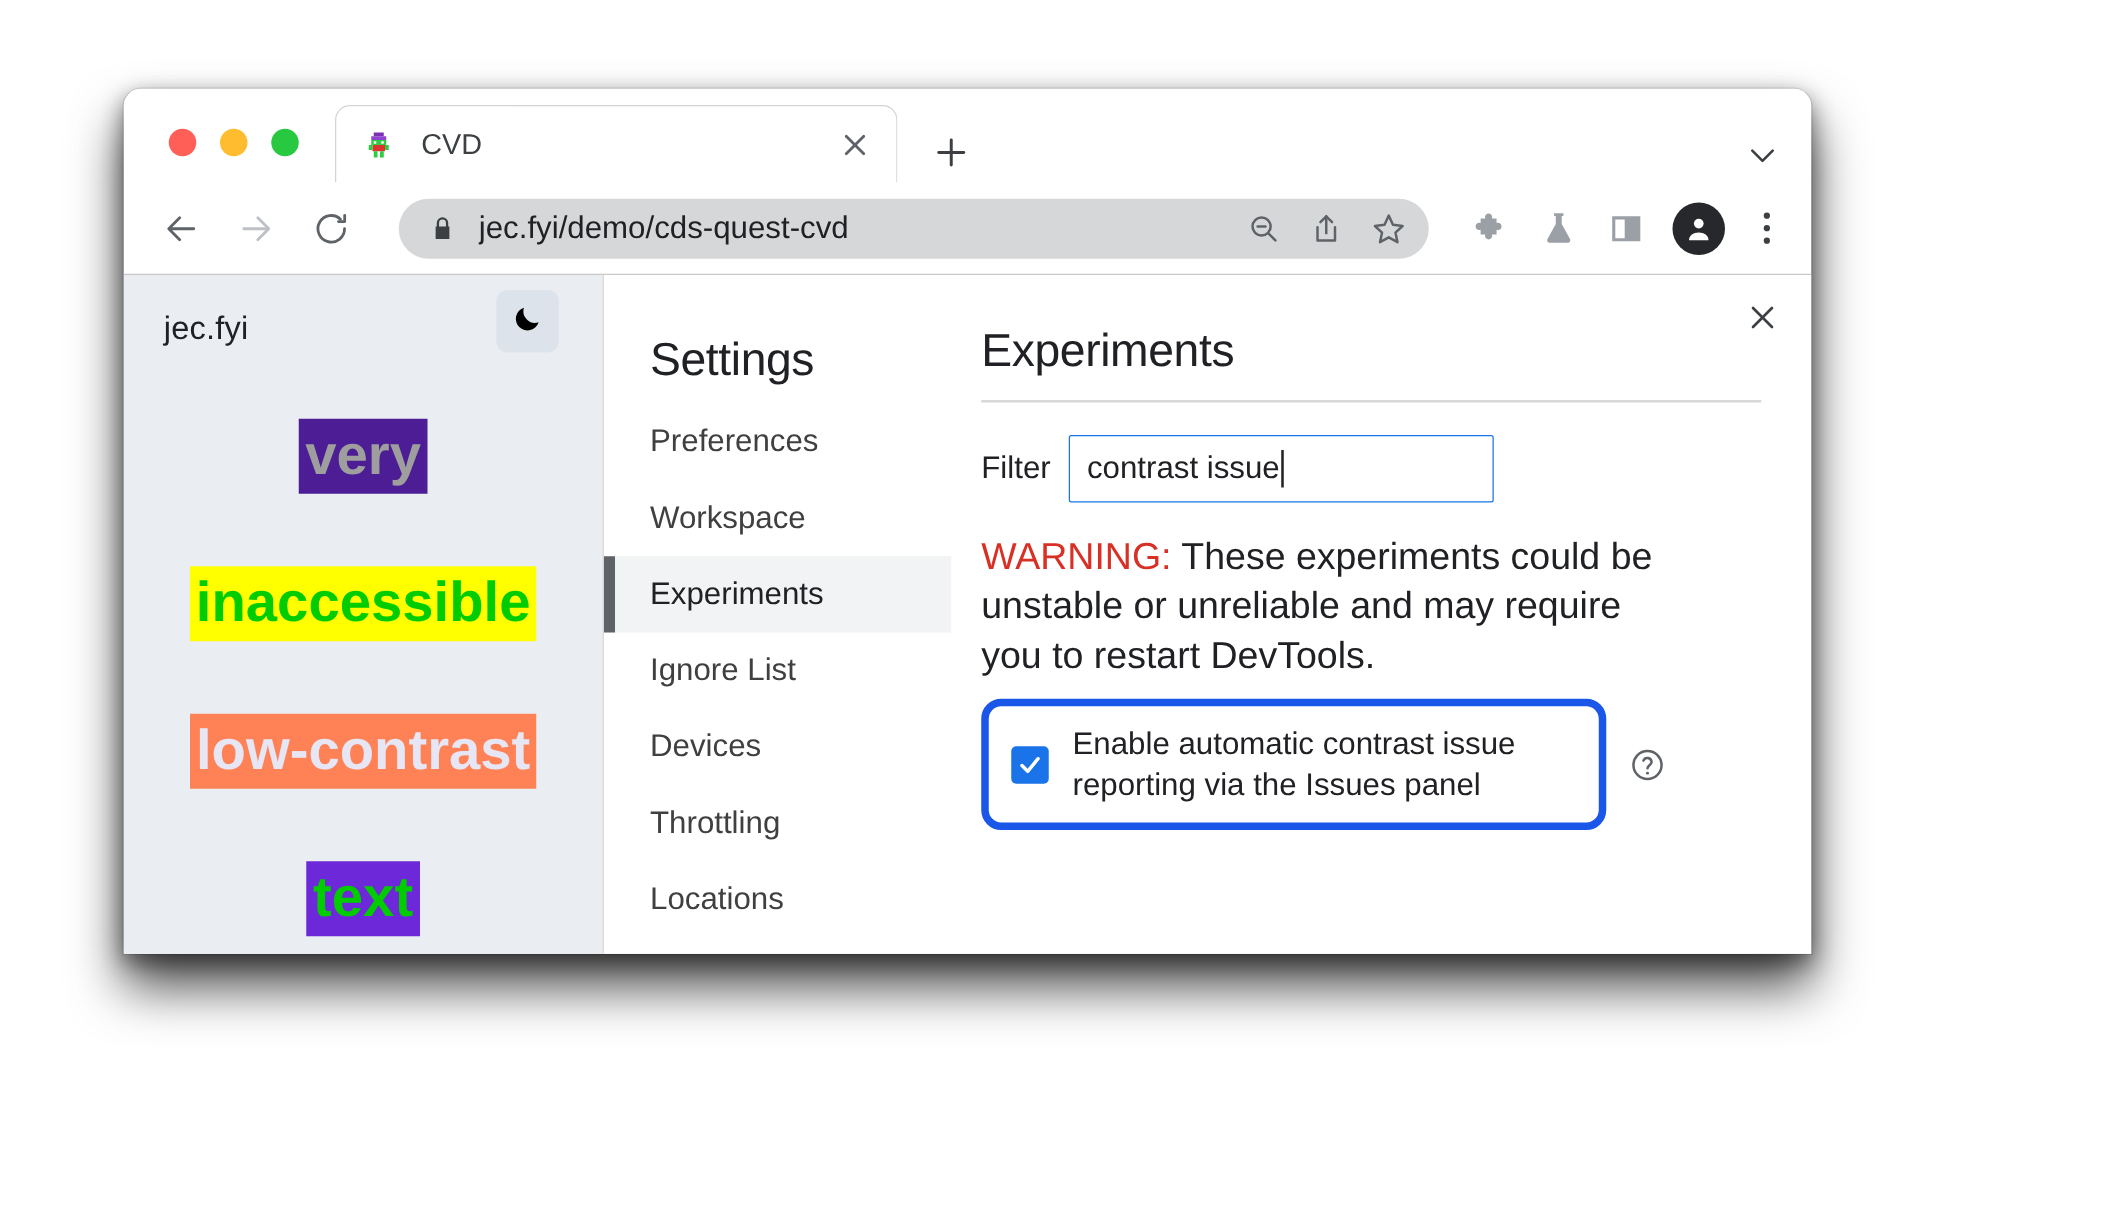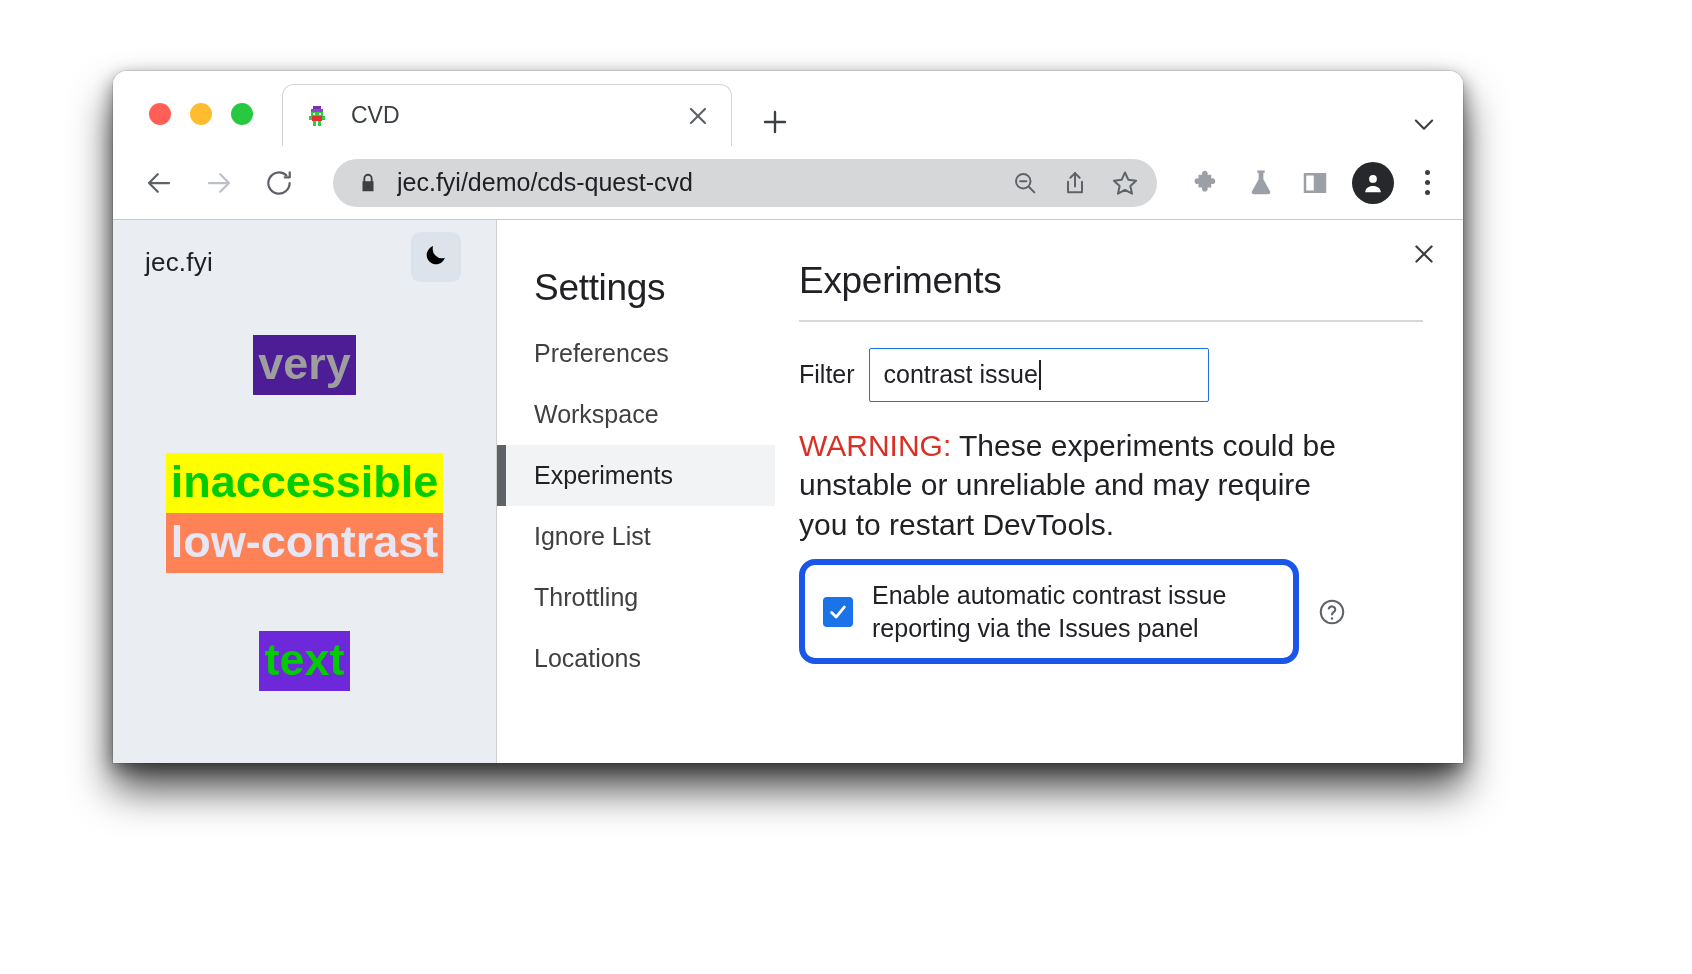--- a/index.html
+++ b/index.html
@@ -14,21 +14,21 @@
   #root {
     position: relative;
     width: 1692px;
     height: 974px;
     background: #ffffff;
   }
 
   
   .browser {
     position: absolute;
-    left: 113px;
+    left: 99px;
     top: 71px;
     width: 1350px;
     height: 692px;
     background: #ffffff;
     border-radius: 14px 14px 0 0;
     box-shadow: 0 0 0 1px rgba(0,0,0,0.10),
                 0 26px 42px rgba(0,0,0,0.70),
                 0 6px 18px rgba(0,0,0,0.45);
     overflow: hidden;
   }
@@ -233,20 +233,21 @@
     white-space: nowrap;
   }
   .sw-very {
     background: #ffc0cb;
     color: #9e9e9e;
     margin-bottom: 58px;
   }
   .sw-inaccessible {
     background: #ffff00;
     color: #00cc00;
+    margin-bottom: 58px;
   }
   .sw-lowcontrast {
     background: #ff8257;
     color: #e6e6f5;
     margin-bottom: 58px;
   }
   .sw-text {
     background: #ffff00;
     color: #00cc00;
   }
@@ -573,20 +574,23 @@
               <div class="dt-nav-item">
                 <span>Workspace</span>
               </div>
               <div class="dt-nav-item selected">
                 <span>Experiments</span>
               </div>
               <div class="dt-nav-item">
                 <span>Ignore List</span>
               </div>
               <div class="dt-nav-item">
+                <span>Devices</span>
+              </div>
+              <div class="dt-nav-item">
                 <span>Throttling</span>
               </div>
               <div class="dt-nav-item">
                 <span>Locations</span>
               </div>
             </div>
           </div>
 
           <div class="dt-main">
             <div class="dt-main-title">Experiments</div>

